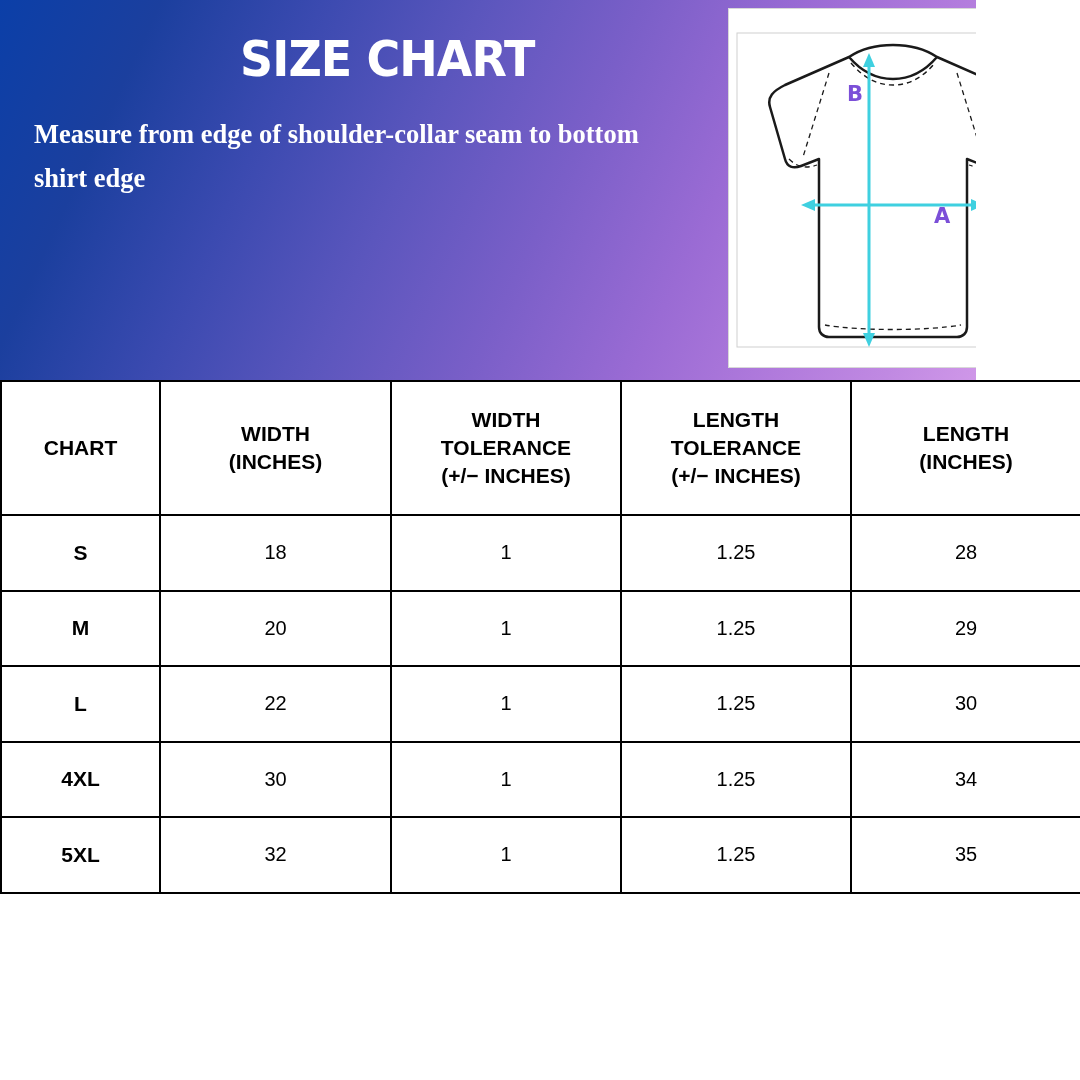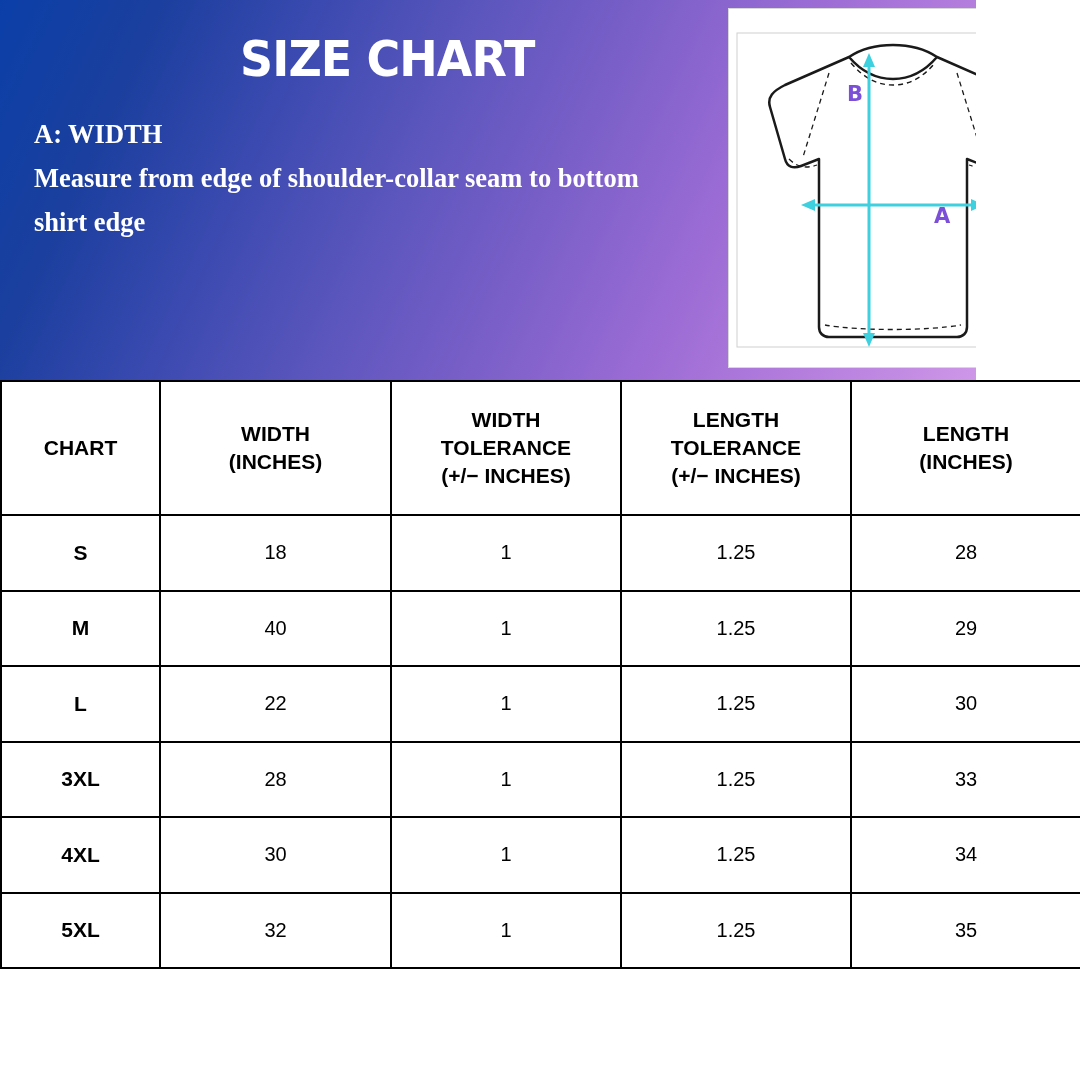--- a/index.html
+++ b/index.html
@@ -119,21 +119,20 @@
 </head>
 <body>
 
 <div class="page">
 
   <div class="header">
 
     <div class="title">SIZE CHART</div>
 
     <div class="desc">
-      <span class="lbl">A: WIDTH</span>
       <span>Measure from edge of shoulder-collar seam to bottom shirt edge</span>
     </div>
 
     <div class="diagram">
       <svg width="328" height="358" viewBox="0 0 328 358" xmlns="http://www.w3.org/2000/svg">
 
         <rect x="8" y="24" width="312" height="314" fill="#ffffff" stroke="#cfcfcf" stroke-width="1"></rect>
 
         <path d="M120 48
                  C132 40 146 36 164 36
@@ -218,40 +217,33 @@
     <tbody>
       <tr>
         <td class="size-cell">S</td>
         <td>18</td>
         <td>1</td>
         <td>1.25</td>
         <td>28</td>
       </tr>
       <tr>
         <td class="size-cell">M</td>
-        <td>40</td>
+        <td>20</td>
         <td>1</td>
         <td>1.25</td>
         <td>29</td>
       </tr>
       <tr>
         <td class="size-cell">L</td>
         <td>22</td>
         <td>1</td>
         <td>1.25</td>
         <td>30</td>
       </tr>
       <tr>
-        <td class="size-cell">3XL</td>
-        <td>28</td>
-        <td>1</td>
-        <td>1.25</td>
-        <td>33</td>
-      </tr>
-      <tr>
         <td class="size-cell">4XL</td>
         <td>30</td>
         <td>1</td>
         <td>1.25</td>
         <td>34</td>
       </tr>
       <tr>
         <td class="size-cell">5XL</td>
         <td>32</td>
         <td>1</td>

